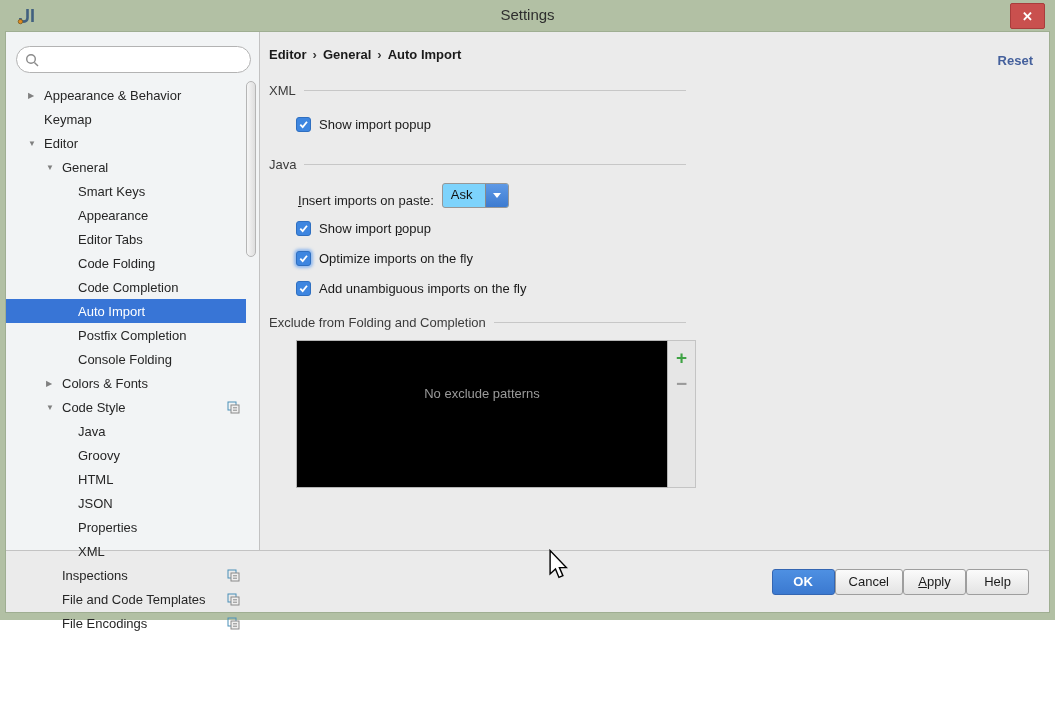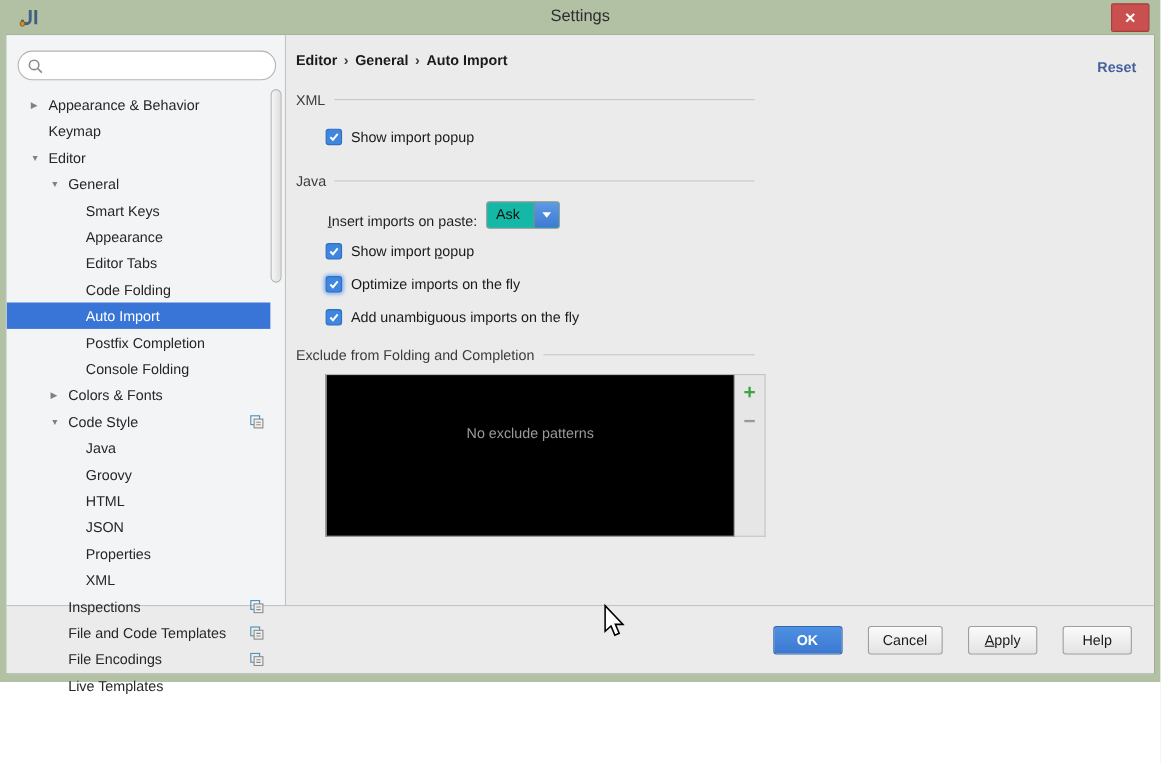--- a/index.html
+++ b/index.html
@@ -44,38 +44,38 @@
   .sect-head{display:flex;align-items:center;width:417px;color:#3b3b3b;}
   .sect-head .line{flex:1;height:1px;background:#c7c7c7;margin-left:8px;}
   .sect-body{padding-left:27px;}
   .cbrow{display:flex;align-items:center;gap:8px;height:22px;cursor:pointer;color:#1a1a1a;}
   .cb{width:15px;height:15px;flex:none;border-radius:3px;background:var(--checkbox);
     border:1px solid #2f6fc0;display:flex;align-items:center;justify-content:center;}
   .cb.focused{box-shadow:0 0 3px 2px rgba(100,160,240,.65);}
   .u{text-decoration:underline;}
   .paste-row{display:flex;align-items:flex-end;height:27px;margin-top:9px;}
   .combo{display:inline-flex;margin-left:8px;height:25px;border:1px solid #979797;border-radius:3px;
-    background:#14b8a6;overflow:hidden;cursor:pointer;margin-top:12px;}
+    background:#7dd3fc;overflow:hidden;cursor:pointer;margin-top:12px;}
   .combo-text{padding:3px 12px 0 8px;font-size:13px;color:#111;}
   .combo-btn{width:23px;background:linear-gradient(#5e99e6,#3d7bd0);border-left:1px solid #8a8a8a;
     display:flex;align-items:center;justify-content:center;}
   .combo-arrow{width:0;height:0;border-left:4px solid transparent;border-right:4px solid transparent;
     border-top:5px solid #fff;}
   .exclude-group{display:flex;margin-top:10px;width:400px;height:148px;}
   .exclude-list{flex:1;background:#000000;border:1px solid #b5b5b5;display:flex;
     justify-content:center;align-items:flex-start;padding-top:45px;color:#9a9a9a;}
   .exclude-toolbar{width:28px;background:#e6e6e6;border:1px solid #c4c4c4;border-left:none;
     display:flex;flex-direction:column;align-items:center;padding-top:5px;gap:4px;}
   .tb-btn{width:22px;height:22px;display:flex;align-items:center;justify-content:center;
     font-size:19px;cursor:pointer;line-height:1;}
   .tb-plus{color:var(--plus);font-weight:bold;}
   .tb-minus{color:#9a9a9a;font-weight:bold;}
   
   .footer{height:62px;flex:none;border-top:1px solid #c3c3c3;background:#ebebeb;
-    display:flex;align-items:center;justify-content:flex-end;gap:23px;padding-right:20px;}
+    display:flex;align-items:center;justify-content:flex-end;gap:0;padding-right:20px;}
   .btn{min-width:63px;height:26px;padding:0 13px;font-size:13px;border-radius:3px;cursor:pointer;
     background:linear-gradient(#fbfbfb,#e3e3e3);border:1px solid #9e9e9e;color:#1a1a1a;
     font-family:"Liberation Sans",sans-serif;}
   .btn-ok{background:linear-gradient(#4e90e2,#3b79d0);border:1px solid #3466b2;color:#fff;font-weight:bold;}
   
   .cursor{position:absolute;left:548px;top:549px;pointer-events:none;z-index:50;}
 </style>
 </head>
 <body>
 
@@ -130,20 +130,24 @@
               <span class="tlabel">Appearance</span>
             </div>
             <div class="trow lvl2">
               <span class="arrow"></span>
               <span class="tlabel">Editor Tabs</span>
             </div>
             <div class="trow lvl2">
               <span class="arrow"></span>
               <span class="tlabel">Code Folding</span>
             </div>
+            <div class="trow lvl2">
+              <span class="arrow"></span>
+              <span class="tlabel">Code Completion</span>
+            </div>
             <div class="trow lvl2 sel">
               <span class="arrow"></span>
               <span class="tlabel">Auto Import</span>
             </div>
             <div class="trow lvl2">
               <span class="arrow"></span>
               <span class="tlabel">Postfix Completion</span>
             </div>
             <div class="trow lvl2">
               <span class="arrow"></span>

